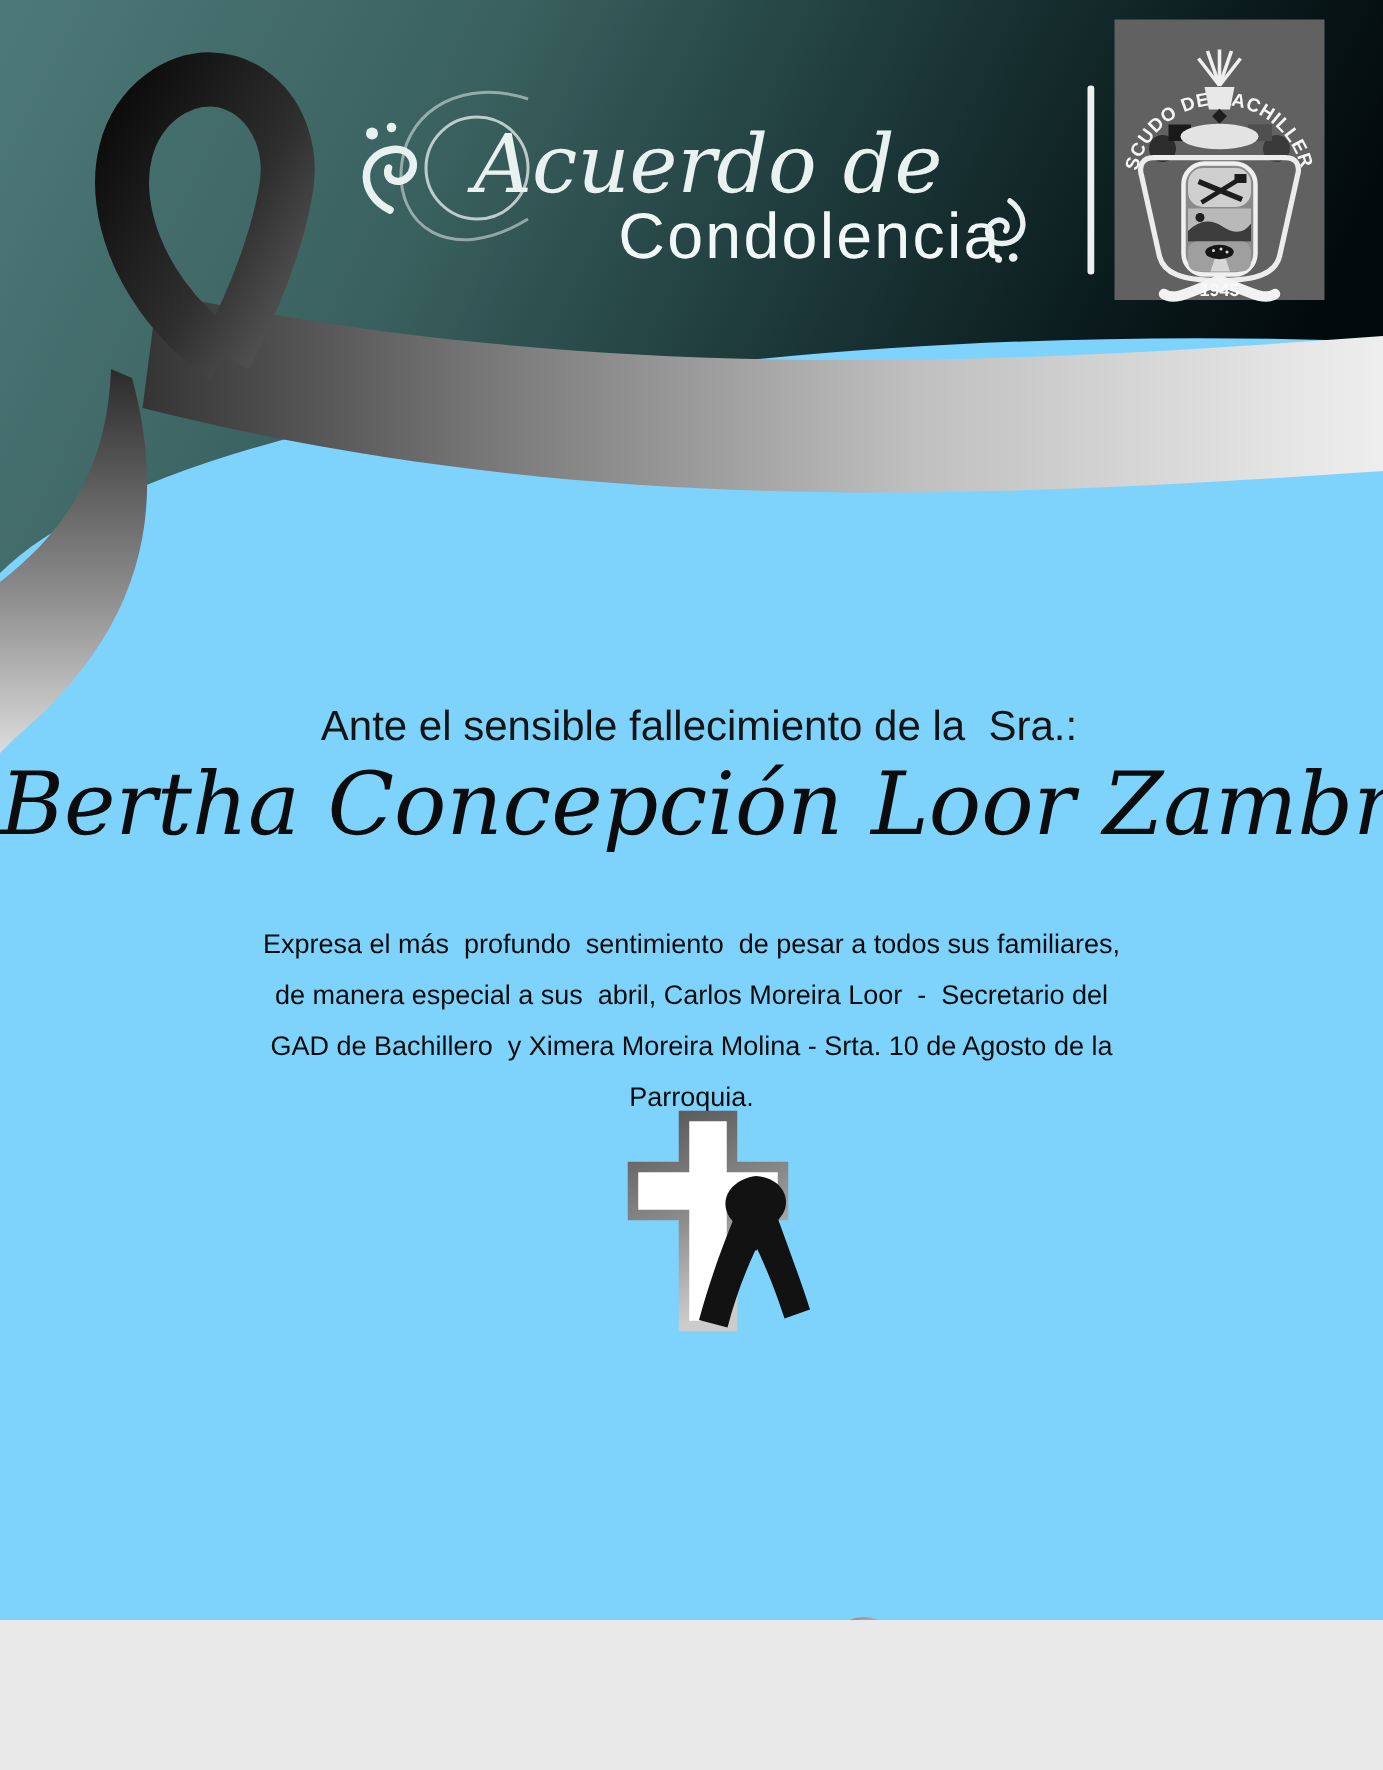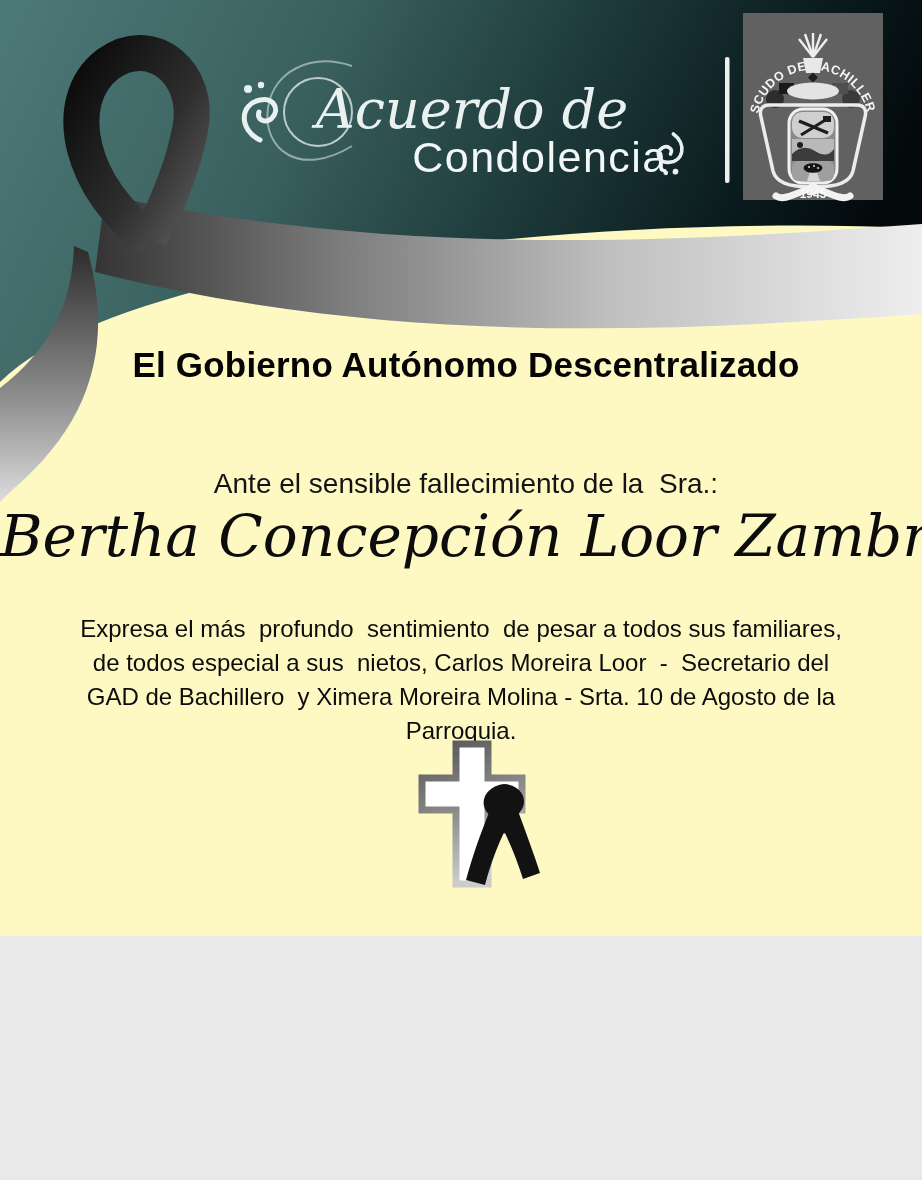--- a/index.html
+++ b/index.html
@@ -1,39 +1,39 @@
 <!DOCTYPE html>
 <html><head>
 <meta charset="utf-8">
 <style>
   html,body { margin:0; padding:0; background:#e9e9e9; }
   .page {
-    position:relative; width:922px; height:936px; margin:0 auto;
-    background:#fef9c3; overflow:hidden;
+    position:relative; width:922px; height:1080px; margin:0 auto;
+    background:#7dd3fc; overflow:hidden;
     font-family:"Liberation Sans", sans-serif; color:#0d0d0d;
   }
   .header-svg { position:absolute; top:0; left:0; }
 
   .org-title {
     position:absolute; top:341px; left:55px; width:822px;
     text-align:center; font-weight:bold; font-size:35px; line-height:47px;
     color:#050505; letter-spacing:0.2px;
   }
   .intro-line {
     position:absolute; top:468px; left:55px; width:822px;
     text-align:center; font-size:28px; color:#141414; white-space:pre;
   }
   .deceased-name {
     position:absolute; top:502px; left:0; width:922px; text-align:center;
     font-family:"DejaVu Serif", serif; font-style:italic;
     font-size:58px; color:#0c0c0c; white-space:nowrap;
   }
   .message {
     position:absolute; top:612px; left:0; width:922px; text-align:center;
-    font-size:24px; line-height:34px; color:#0c0c0c;
+    font-size:18px; line-height:34px; color:#0c0c0c;
   }
   .message div { white-space:pre; }
   .cross-wrap { position:absolute; left:398px; top:738px; }
   .farewell {
     position:absolute; top:888px; left:0; width:922px; text-align:center;
     font-family:"DejaVu Serif", serif; font-style:italic;
     font-size:46px; color:#0c0c0c;
   }
   .dateline {
     position:absolute; top:1027px; right:28px;
@@ -170,30 +170,29 @@
       <g stroke="#f2f2f2" stroke-width="7" stroke-linecap="round" fill="none">
         <path d="M70,174 C 52,181 40,188 33,183"></path>
         <path d="M70,174 C 88,181 100,188 107,183"></path>
       </g>
       <circle cx="70" cy="176" r="6" fill="#f2f2f2"></circle>
       <text x="70" y="184.5" text-anchor="middle" font-size="12" font-weight="bold" font-family="Liberation Sans, sans-serif" fill="#fafafa">1945</text>
     </g>
   </svg>
 
   <div class="org-title">
-    <div>El Gobierno Autónomo Descentralizado</div>
   </div>
 
   <div class="intro-line">Ante el sensible fallecimiento de la  Sra.:</div>
 
   <div class="deceased-name">Bertha Concepción Loor Zambrano</div>
 
   <div class="message">
     <div>Expresa el más  profundo  sentimiento  de pesar a todos sus familiares,</div>
-    <div>de todos especial a sus  nietos, Carlos Moreira Loor  -  Secretario del</div>
+    <div>de manera especial a sus  abril, Carlos Moreira Loor  -  Secretario del</div>
     <div>GAD de Bachillero  y Ximera Moreira Molina - Srta. 10 de Agosto de la</div>
     <div>Parroquia.</div>
   </div>
 
   <div class="cross-wrap">
     <svg width="150" height="155" viewBox="0 0 150 155">
       <defs>
         <linearGradient id="gCross" x1="0%" y1="0%" x2="30%" y2="100%">
           <stop offset="0%" stop-color="#555555"></stop>
           <stop offset="55%" stop-color="#8d8d8d"></stop>

